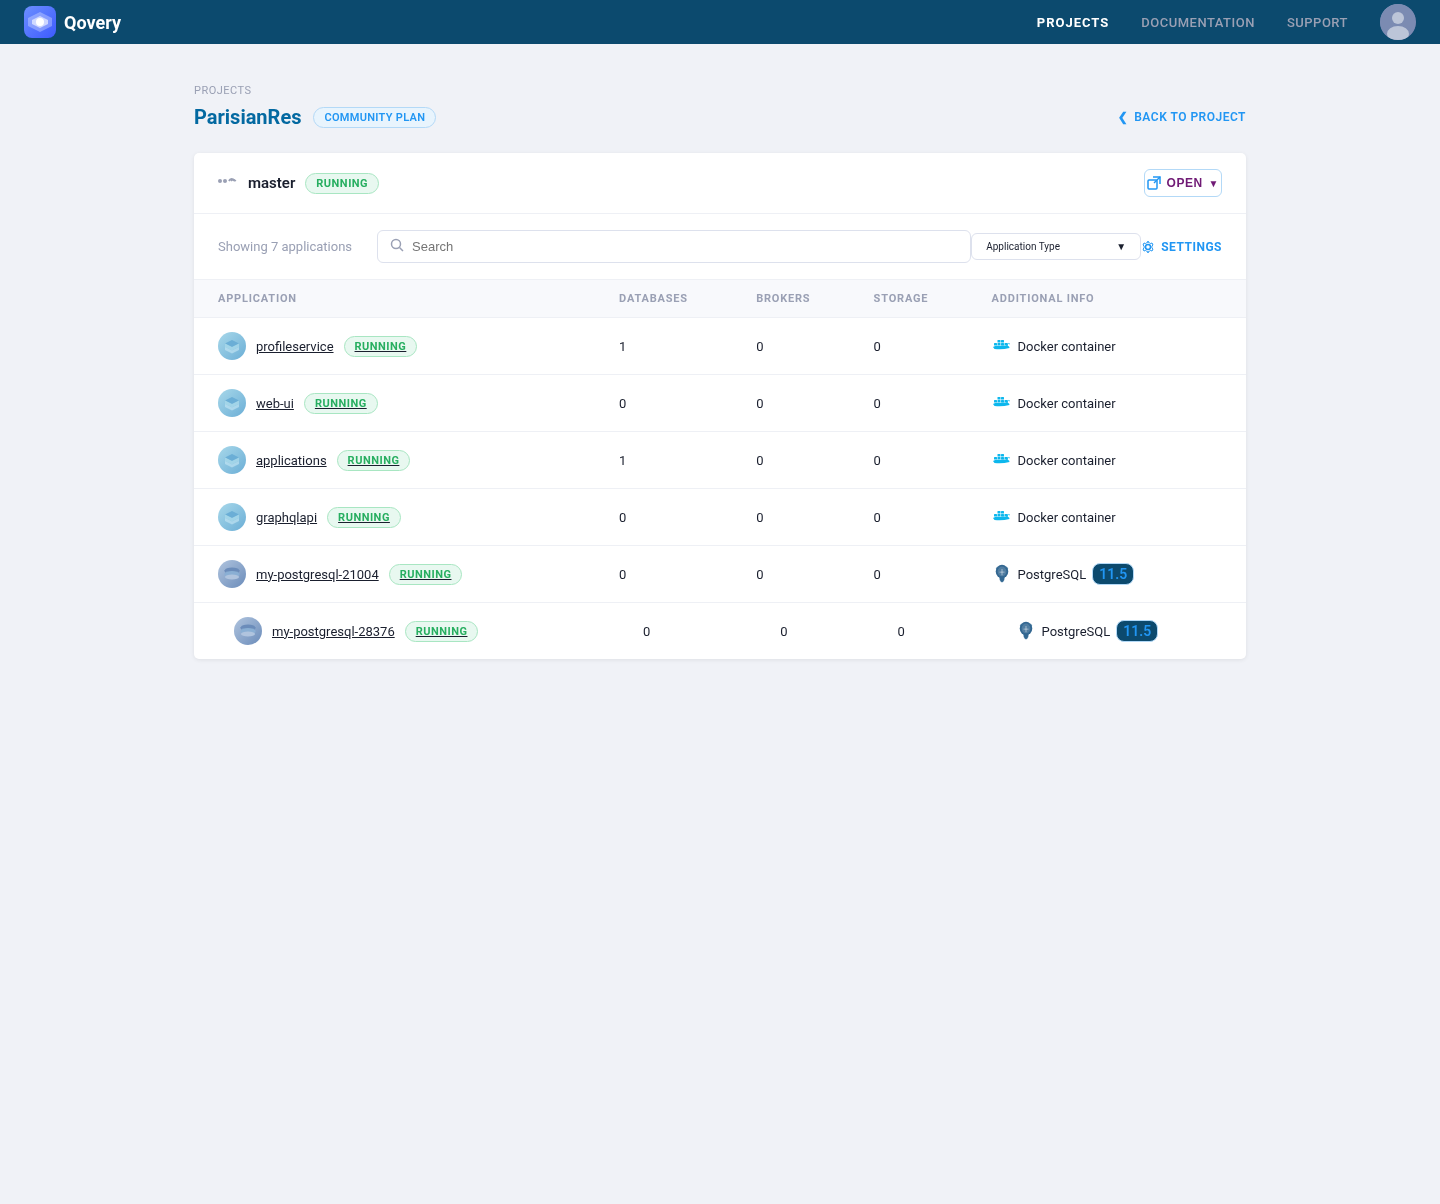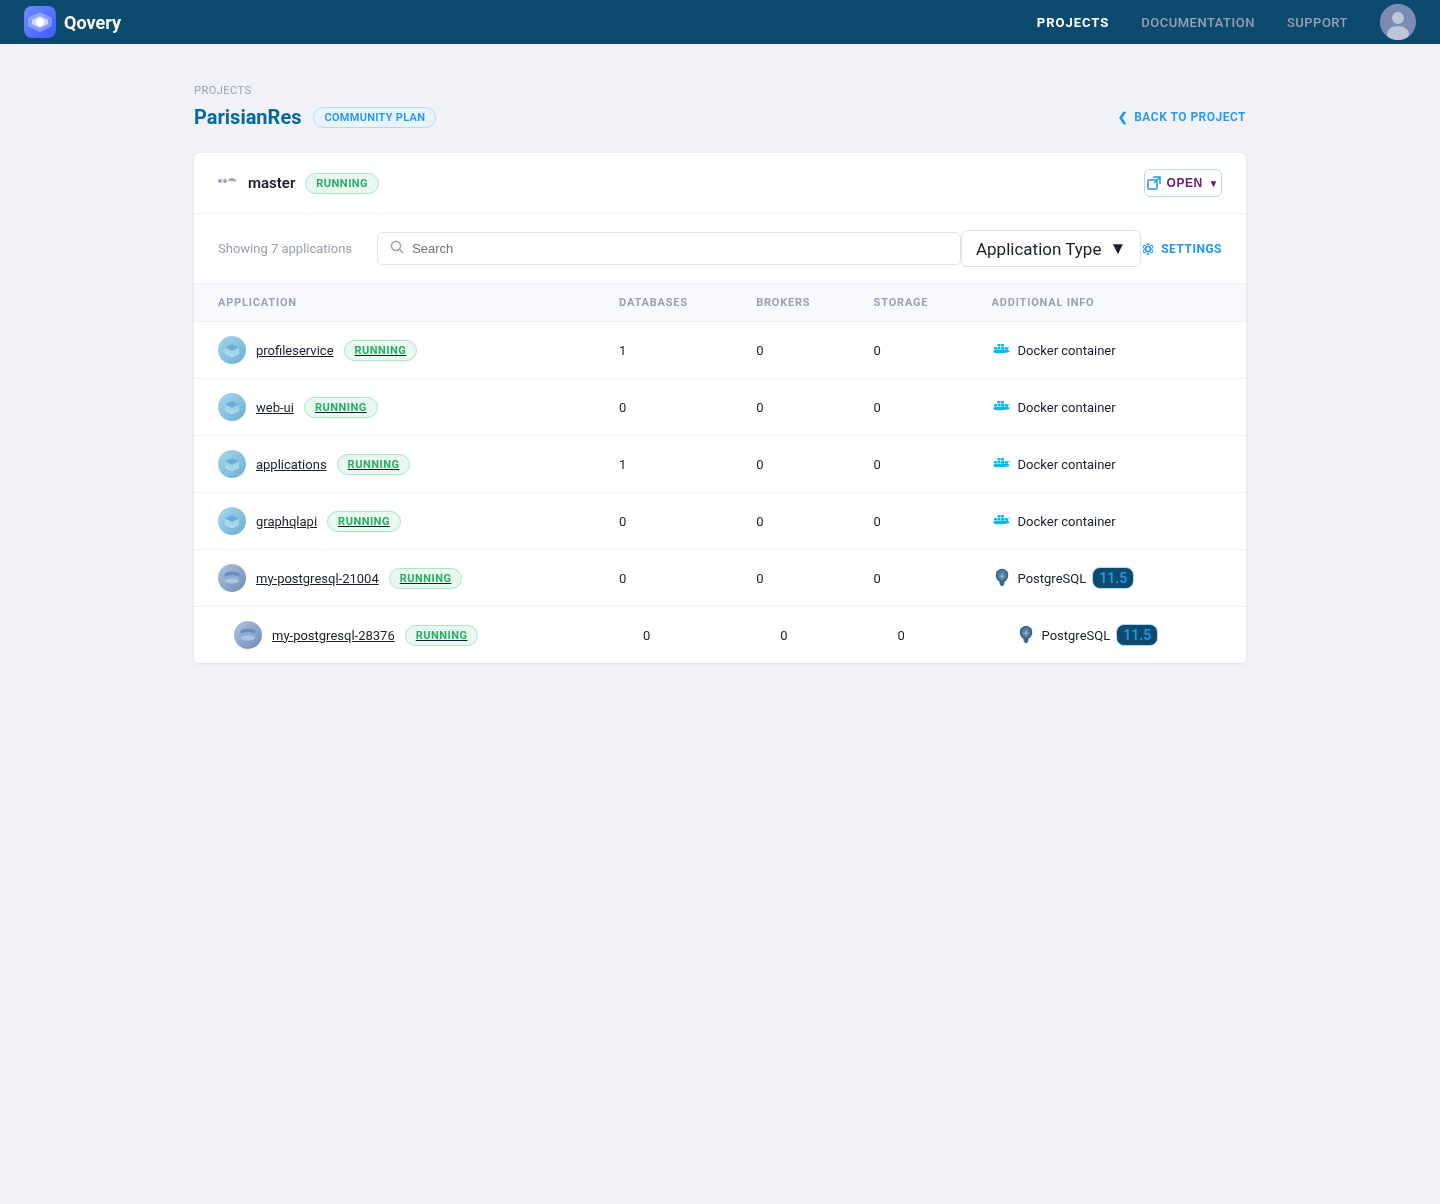--- a/index.html
+++ b/index.html
@@ -208,21 +208,21 @@
     }
     .type-dropdown {
       display: flex;
       align-items: center;
       gap: 8px;
       border: 1px solid #dde1ed;
       border-radius: 6px;
       padding: 7px 14px;
       background: #fff;
       cursor: pointer;
-      font-size: 17px;
+      font-size: 10px;
       color: #1a1f2e;
       min-width: 170px;
       justify-content: space-between;
     }
     .settings-btn {
       display: flex;
       align-items: center;
       gap: 6px;
       color: #2196f3;
       font-size: 12px;

